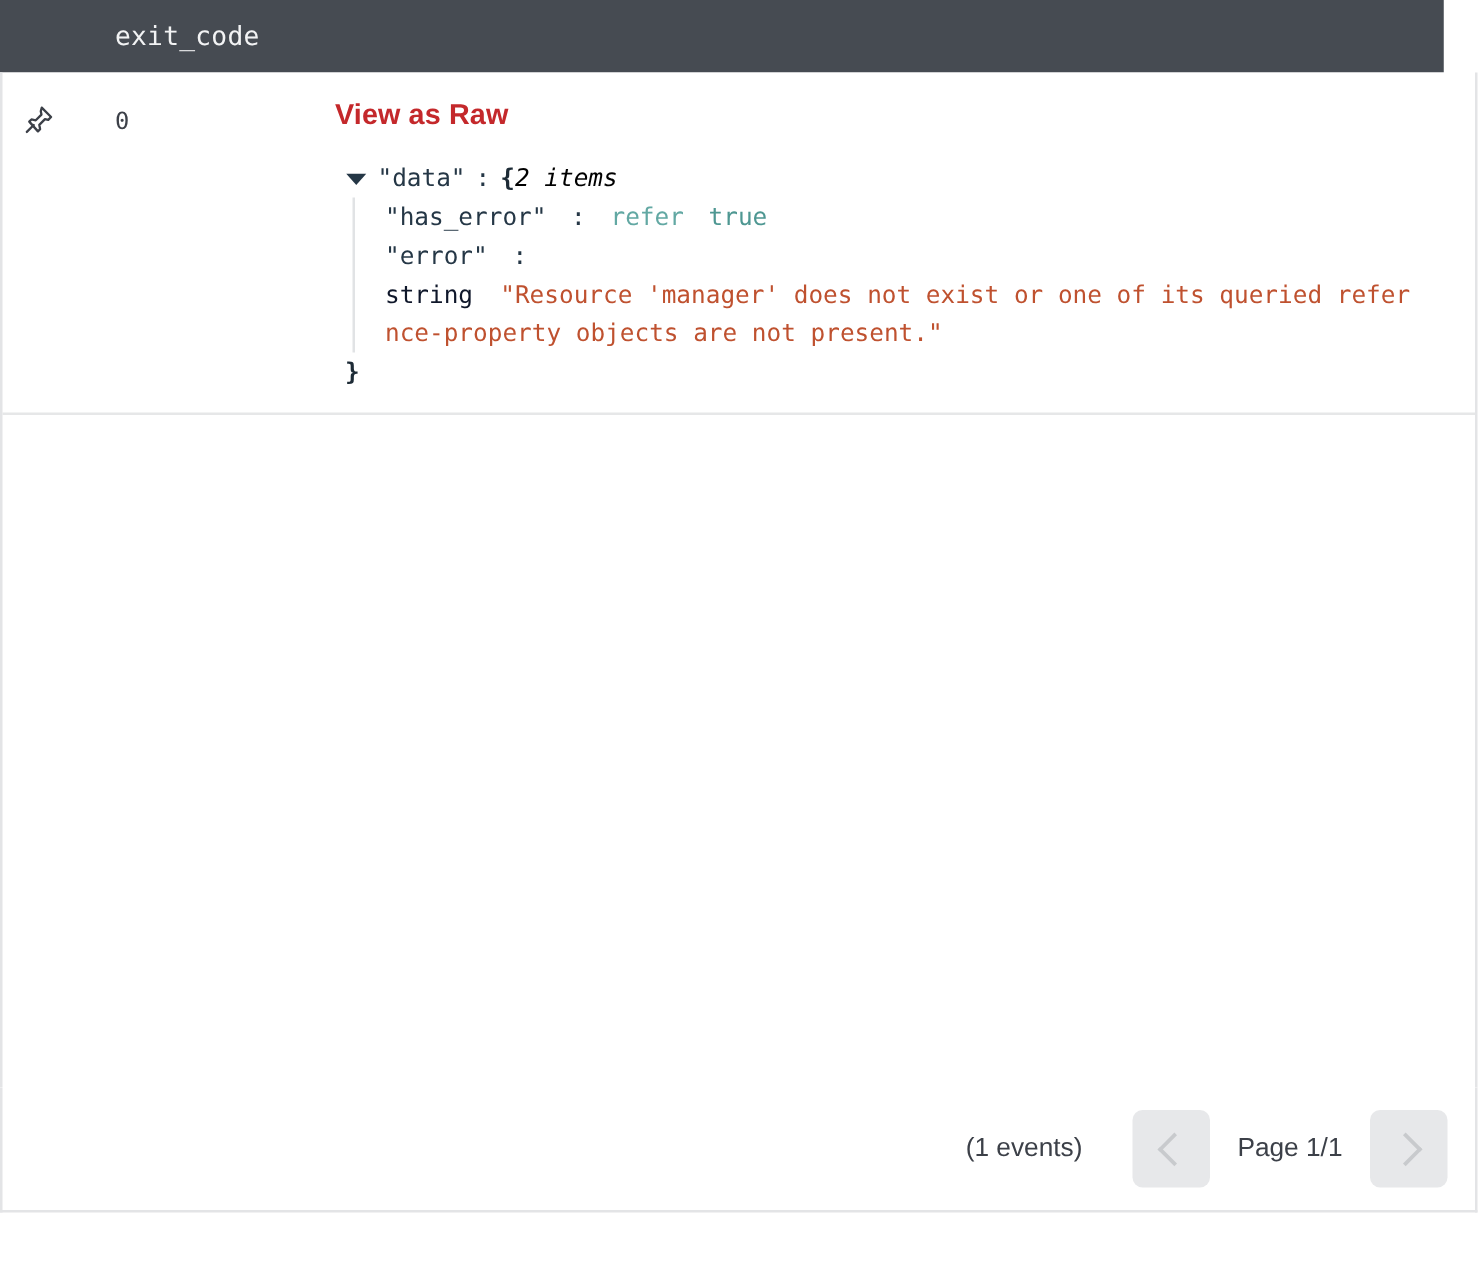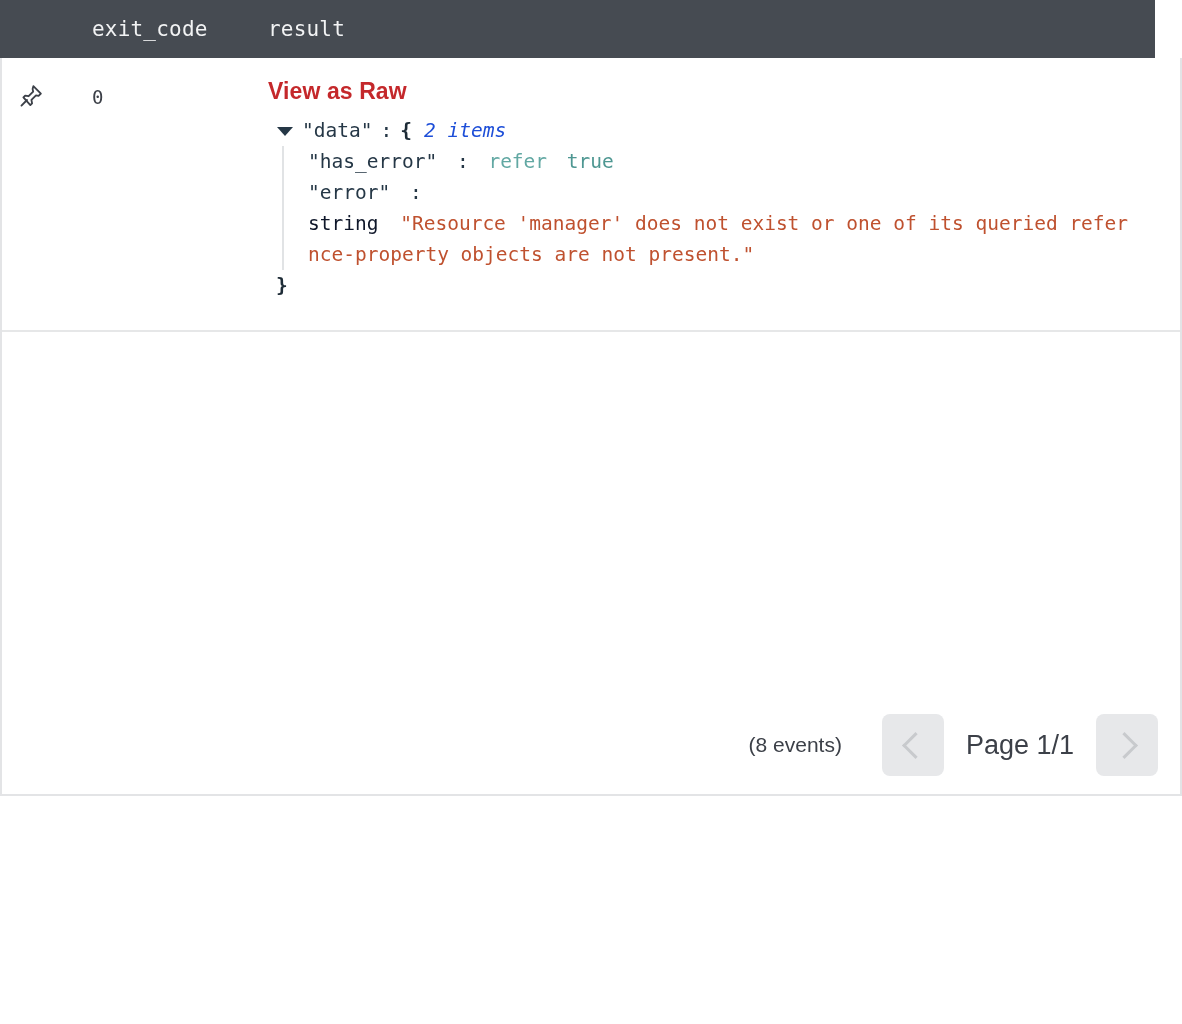--- a/index.html
+++ b/index.html
@@ -11,21 +11,21 @@
     width: 1182px;
     height: 1024px;
     overflow: hidden;
     font-family: "Liberation Sans", sans-serif;
     -webkit-font-smoothing: antialiased;
   }
 
   .events-table {
     position: relative;
     width: 1182px;
-    height: 796px;
+    height: 970px;
     box-sizing: border-box;
     display: flex;
     flex-direction: column;
     background: #ffffff;
   }
 
   
   .table-head {
     position: relative;
     height: 58px;
@@ -108,21 +108,21 @@
     overflow: hidden;
   }
 
   .view-raw {
     display: inline-block;
     color: #c4282b;
     font-family: "Liberation Sans", sans-serif;
     font-weight: bold;
     font-size: 23px;
     cursor: pointer;
-    margin-bottom: 10px;
+    margin-bottom: 22px;
     letter-spacing: 0.1px;
   }
 
   
   .json-view {
     font-family: "DejaVu Sans Mono", "Liberation Mono", monospace;
     font-size: 19.5px;
     line-height: 31px;
     color: #253746;
     position: relative;
@@ -152,23 +152,22 @@
     border-right: 8px solid transparent;
     border-top: 9px solid #253746;
   }
   .k-key { color: #253746; }
   .k-punct { color: #253746; }
   .k-brace {
     color: #1d2b36;
     font-weight: bold;
   }
   .k-count {
-    color: #1d4ed8;
+    color: #000000;
     font-style: italic;
-    margin-left: 12px;
   }
   .k-type-bool { color: #62a8a3; }
   .k-val-bool { color: #4e9792; }
   .k-type-string { color: #0f172a; }
   .k-val-string { color: #bf512f; }
 
   .json-children {
     position: relative;
     padding-left: 24px;
     margin-left: 14px;
@@ -224,36 +223,35 @@
   }
   .chev {
     width: 16px;
     height: 16px;
     border-top: 3px solid #c8cacd;
     border-right: 3px solid #c8cacd;
   }
   .chev.left { transform: rotate(-135deg); margin-left: 5px; }
   .chev.right { transform: rotate(45deg); margin-right: 5px; }
   .page-label {
-    font-size: 27px;
+    font-size: 21px;
     color: #3c4048;
     margin: 0 22px;
     white-space: nowrap;
     font-family: "Liberation Sans", sans-serif;
   }
 </style>
 </head>
 <body>
 
 <div class="events-table">
 
   <div class="table-head">
     <div class="head-pin-col"></div>
     <div class="head-cell exit-code">exit_code</div>
-    <div class="head-cell result">result</div>
   </div>
 
   <div class="table-body">
 
     <div class="event-row">
 
       <div class="pin-col">
         <button class="pin-btn">
           <span>
             <svg width="26" height="26" viewBox="0 0 24 24" fill="none" stroke="#3c4048" stroke-width="1.7" stroke-linecap="round" stroke-linejoin="round">
@@ -307,21 +305,21 @@
 
           <div class="json-close">}</div>
 
         </div>
       </div>
     </div>
 
   </div>
 
   <div class="table-foot">
-    <div class="events-count">(8 events)</div>
+    <div class="events-count">(1 events)</div>
     <div class="pager">
       <button class="pager-btn">
         <span class="chev left"></span>
       </button>
       <div class="page-label">Page 1/1</div>
       <button class="pager-btn">
         <span class="chev right"></span>
       </button>
     </div>
   </div>

